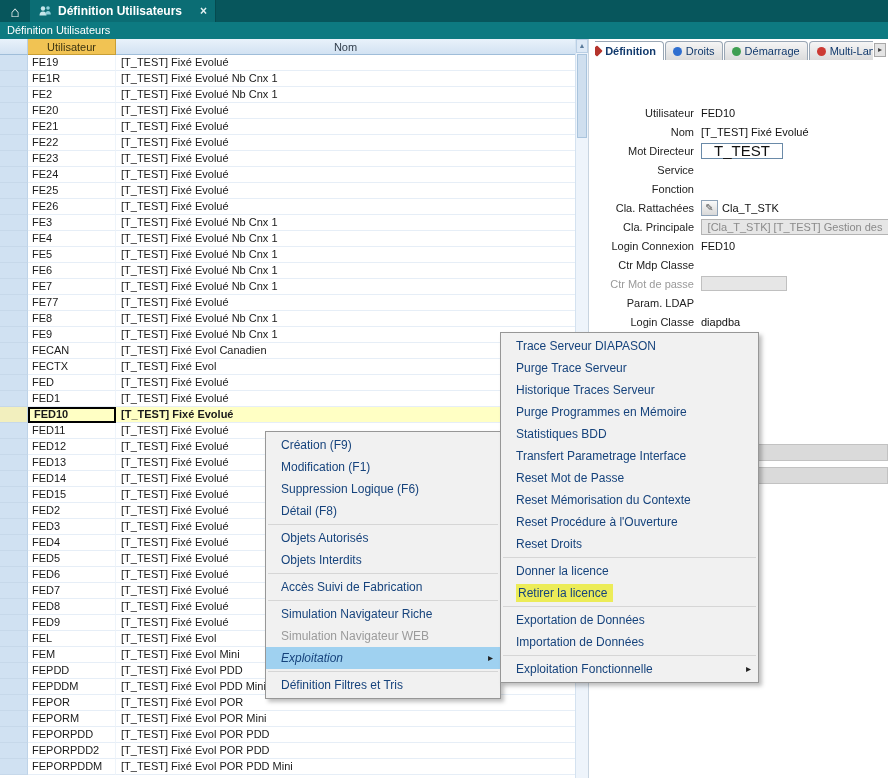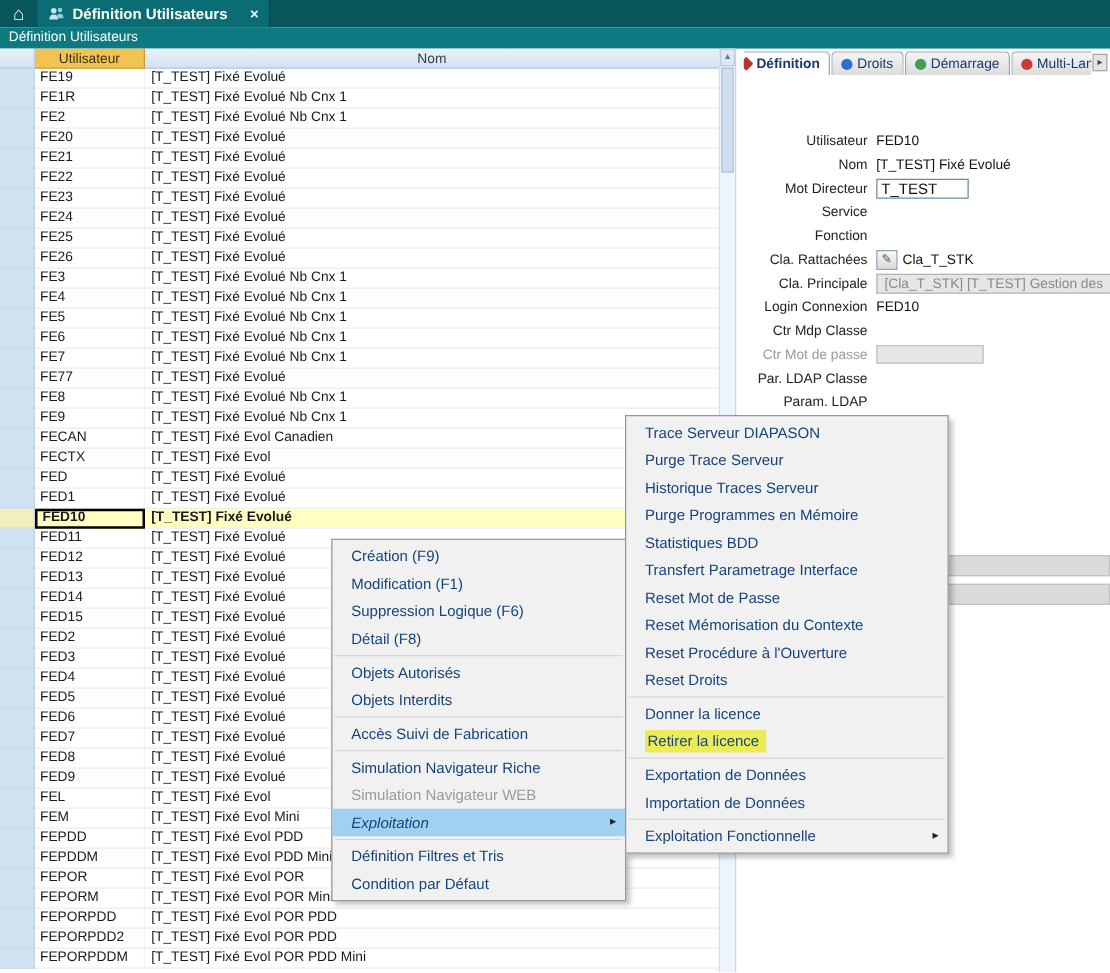--- a/index.html
+++ b/index.html
@@ -52,22 +52,22 @@
   .tab-icon { width:9px; height:9px; border-radius:50%; flex:0 0 auto; }
   .tab-icon.diamond { width:8px; height:8px; border-radius:1px; transform:rotate(45deg); }
   .tabscroll-btn { position:absolute; top:4px; right:2px; width:12px; height:14px; background:#e4e4e4;
     border:1px solid #a8a8a8; font-size:8px; line-height:12px; text-align:center; color:#444; }
   .form { position:absolute; top:64px; left:0; right:0; }
   .frow { display:flex; align-items:center; height:19px; }
   .frow.gap { }
   .flabel { width:112px; text-align:right; padding-right:7px; font-size:11px; color:#222; white-space:nowrap; }
   .frow.muted .flabel { color:#9a9a9a; }
   .fvalue { flex:1; font-size:11px; color:#111; display:flex; align-items:center; gap:4px; min-width:0; }
-  .finput { border:1px solid #6a8aa8; background:#fff; height:16px; line-height:14px; padding:0 3px;
-    min-width:74px; font-size:12px; }
+  .finput { border:1px solid #6a8aa8; background:#fff; height:16px; line-height:14px; padding:0 12px;
+    min-width:74px; font-size:15px; }
   .grayfield { background:#e6e6e6; border:1px solid #b4b4b4; border-right:none; height:16px; line-height:14px;
     color:#8a8a8a; padding:0 4px; flex:1; white-space:nowrap; overflow:hidden;text-align:center; }
   .grayempty { background:#e6e6e6; border:1px solid #c0c0c0; height:15px; width:86px; }
   .icon-btn { width:17px; height:16px; background:linear-gradient(#fafafa,#d8d8d8); border:1px solid #8fa3b8;
     font-size:10px; line-height:14px; text-align:center; color:#555; flex:0 0 auto; }
   .section-bar { position:absolute; left:6px; right:0; height:17px; background:#dadada; border:1px solid #c2c2c2; }
   .bar1 { top:405px; }
   .bar2 { top:428px; }
 
   
@@ -425,26 +425,20 @@
             <span></span>
           </div>
         </div>
         <div class="frow muted">
           <div class="flabel">Ctr Mot de passe</div>
           <div class="fvalue">
             <div class="grayempty"></div>
           </div>
         </div>
         <div class="frow">
-          <div class="flabel">Par. LDAP Classe</div>
-          <div class="fvalue">
-            <span></span>
-          </div>
-        </div>
-        <div class="frow">
           <div class="flabel">Param. LDAP</div>
           <div class="fvalue">
             <span></span>
           </div>
         </div>
         <div class="frow">
           <div class="flabel">Login Classe</div>
           <div class="fvalue">
             <span>diapdba</span>
           </div>
@@ -463,21 +457,20 @@
       <div class="mitem"><span>Objets Autorisés</span></div>
       <div class="mitem"><span>Objets Interdits</span></div>
       <div class="msep"></div>
       <div class="mitem"><span>Accès Suivi de Fabrication</span></div>
       <div class="msep"></div>
       <div class="mitem"><span>Simulation Navigateur Riche</span></div>
       <div class="mitem disabled"><span>Simulation Navigateur WEB</span></div>
       <div class="mitem hl-blue"><span>Exploitation</span><span class="arrow">▸</span></div>
       <div class="msep"></div>
       <div class="mitem"><span>Définition Filtres et Tris</span></div>
-      <div class="mitem"><span>Condition par Défaut</span></div>
     </div>
 
   <div class="menu menu2">
       <div class="mitem"><span>Trace Serveur DIAPASON</span></div>
       <div class="mitem"><span>Purge Trace Serveur</span></div>
       <div class="mitem"><span>Historique Traces Serveur</span></div>
       <div class="mitem"><span>Purge Programmes en Mémoire</span></div>
       <div class="mitem"><span>Statistiques BDD</span></div>
       <div class="mitem"><span>Transfert Parametrage Interface</span></div>
       <div class="mitem"><span>Reset Mot de Passe</span></div>

